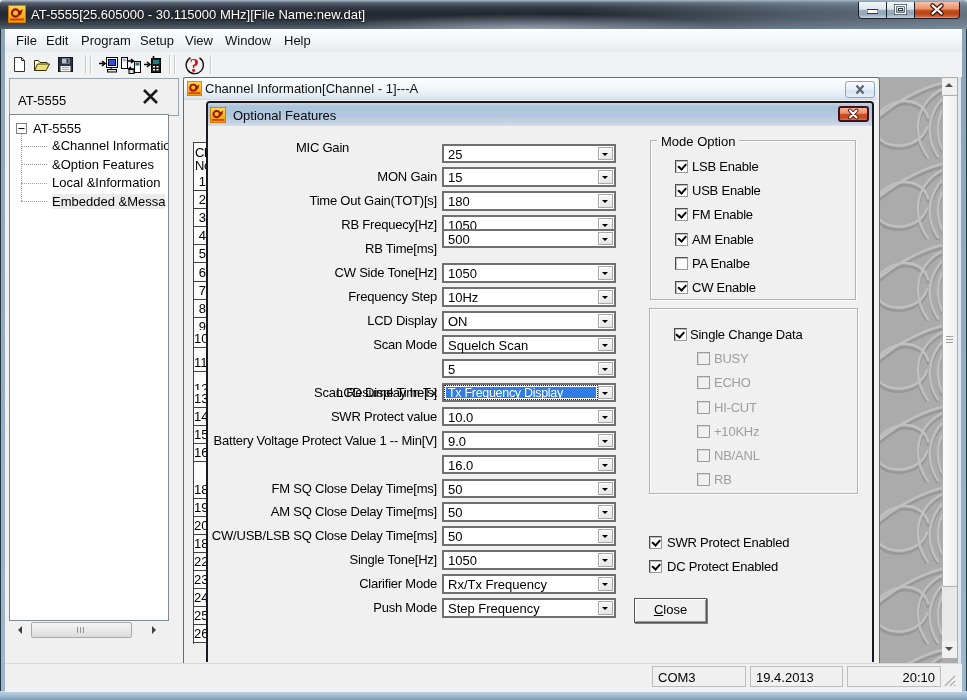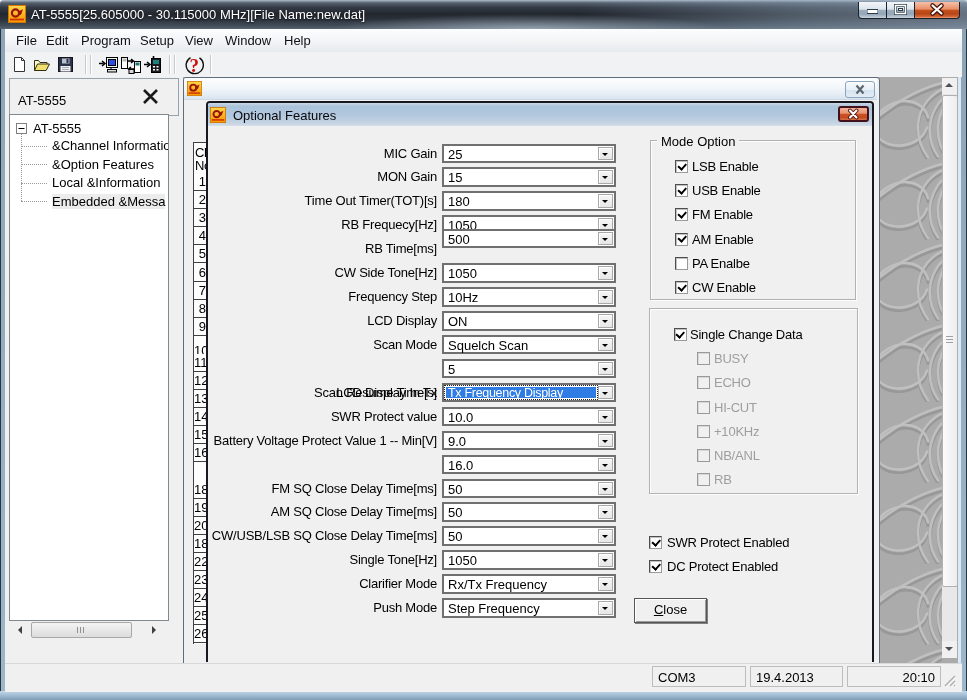--- a/index.html
+++ b/index.html
@@ -256,38 +256,39 @@
       </div>
   <div id="vsdown">
         <div class="trid"></div>
       </div>
  </div>
  <div id="chwin">
   <div id="chtitle">
    <svg class="abs" style="left:3px;top:3px;" width="15" height="15" viewBox="0 0 18 18">
           <use href="#applogo"></use>
         </svg>
+   <span class="t">Channel Information[Channel - 1]---A</span>
    <div id="chclose"><svg width="28" height="15">
             <path d="M10.5 3.5l7 8m0-8l-7 8" stroke="#5a6570" stroke-width="2.2"></path>
           </svg></div>
   </div>
   <div id="grid">
    <div class="ghead">Ch<br>No</div>
    <div class="grow" style="top:30.0px;">1</div>
 <div class="grow" style="top:48.1px;">2</div>
 <div class="grow" style="top:66.2px;">3</div>
 <div class="grow" style="top:84.3px;">4</div>
 <div class="grow" style="top:102.4px;">5</div>
 <div class="grow" style="top:120.5px;">6</div>
 <div class="grow" style="top:138.5px;">7</div>
 <div class="grow" style="top:156.6px;">8</div>
 <div class="grow" style="top:174.7px;">9</div>
-<div class="grow" style="top:199px;">10</div>
+<div class="grow" style="top:187px;">10</div>
 <div class="grow" style="top:210.9px;">11</div>
-<div class="grow" style="top:229.0px;">12</div>
+<div class="grow" style="top:237px;">12</div>
 <div class="grow" style="top:247.1px;">13</div>
 <div class="grow" style="top:265.2px;">14</div>
 <div class="grow" style="top:283.3px;">15</div>
 <div class="grow" style="top:301.4px;">16</div>
 <div class="grow" style="top:319.4px;margin-left:48px;">17</div>
 <div class="grow" style="top:337.5px;">18</div>
 <div class="grow" style="top:355.6px;">19</div>
 <div class="grow" style="top:373.7px;">20</div>
 <div class="grow" style="top:391.8px;">18</div>
 <div class="grow" style="top:409.9px;">22</div>
@@ -303,35 +304,35 @@
  <div id="dtitle">
   <svg class="abs" style="left:2px;top:4px;" width="16" height="16" viewBox="0 0 18 18">
         <use href="#applogo"></use>
       </svg>
   <span class="t">Optional Features</span>
   <div id="dclose"><svg width="27" height="12">
           <path d="M10 2.5l6.5 7m0-7l-6.5 7" stroke="#5c1a10" stroke-width="4" stroke-linecap="round"></path>
           <path d="M10 2.5l6.5 7m0-7l-6.5 7" stroke="#fff" stroke-width="2" stroke-linecap="round"></path>
         </svg></div>
  </div>
- <div class="lbl" style="top:43.0px;">MIC Gain</div>
+ <div class="lbl" style="top:37px;text-align:center;">MIC Gain</div>
 <div class="combo" style="top:41.0px;">
       <div class="ctext">25</div>
       <div class="cbtn">
         <div class="tri"></div>
       </div>
     </div>
 <div class="lbl" style="top:66.9px;">MON Gain</div>
 <div class="combo" style="top:64.9px;">
       <div class="ctext">15</div>
       <div class="cbtn">
         <div class="tri"></div>
       </div>
     </div>
-<div class="lbl" style="top:90.9px;">Time Out Timer(TOT)[s]</div>
+<div class="lbl" style="top:90.9px;">Time Out Gain(TOT)[s]</div>
 <div class="combo" style="top:88.9px;">
       <div class="ctext">180</div>
       <div class="cbtn">
         <div class="tri"></div>
       </div>
     </div>
 <div class="lbl" style="top:114.8px;">RB Frequecy[Hz]</div>
 <div class="combo" style="top:112.8px;">
       <div class="ctext">1050</div>
       <div class="cbtn">

